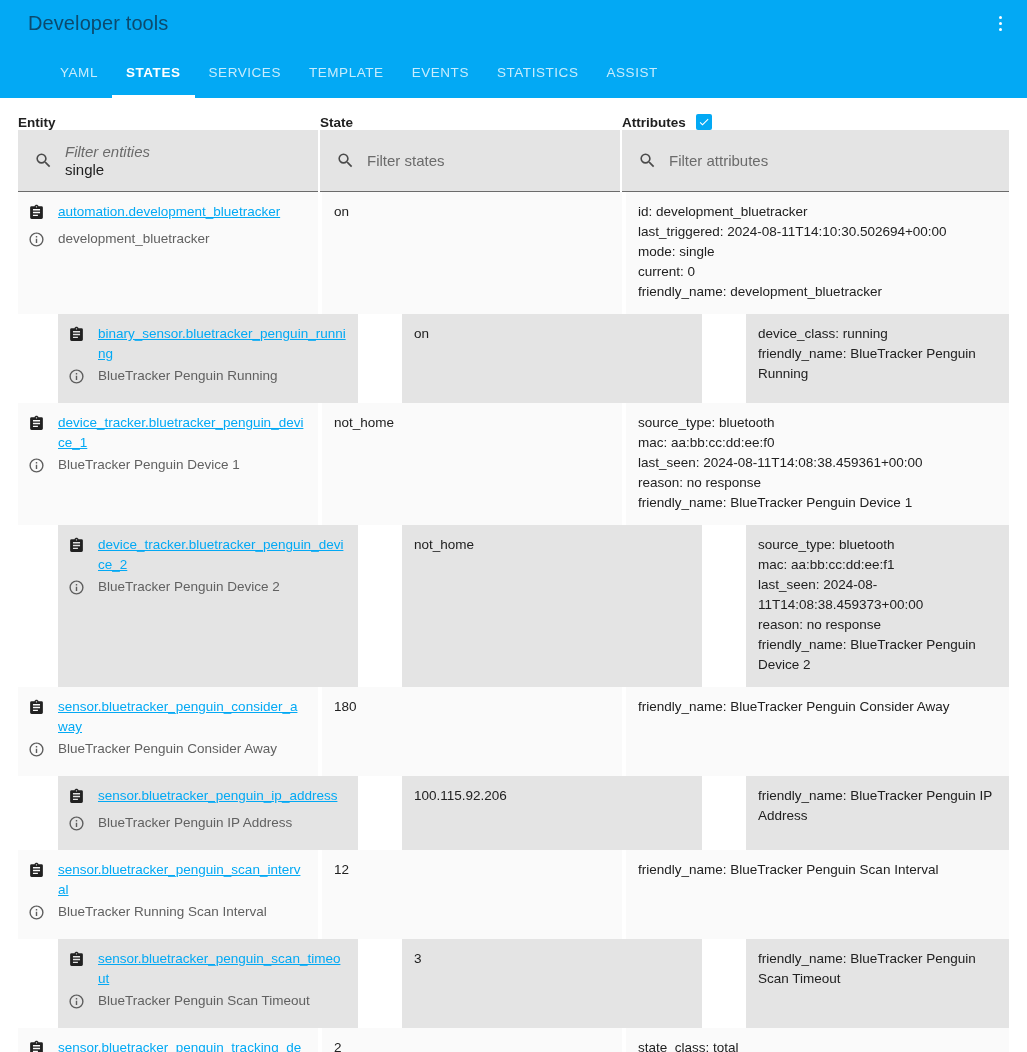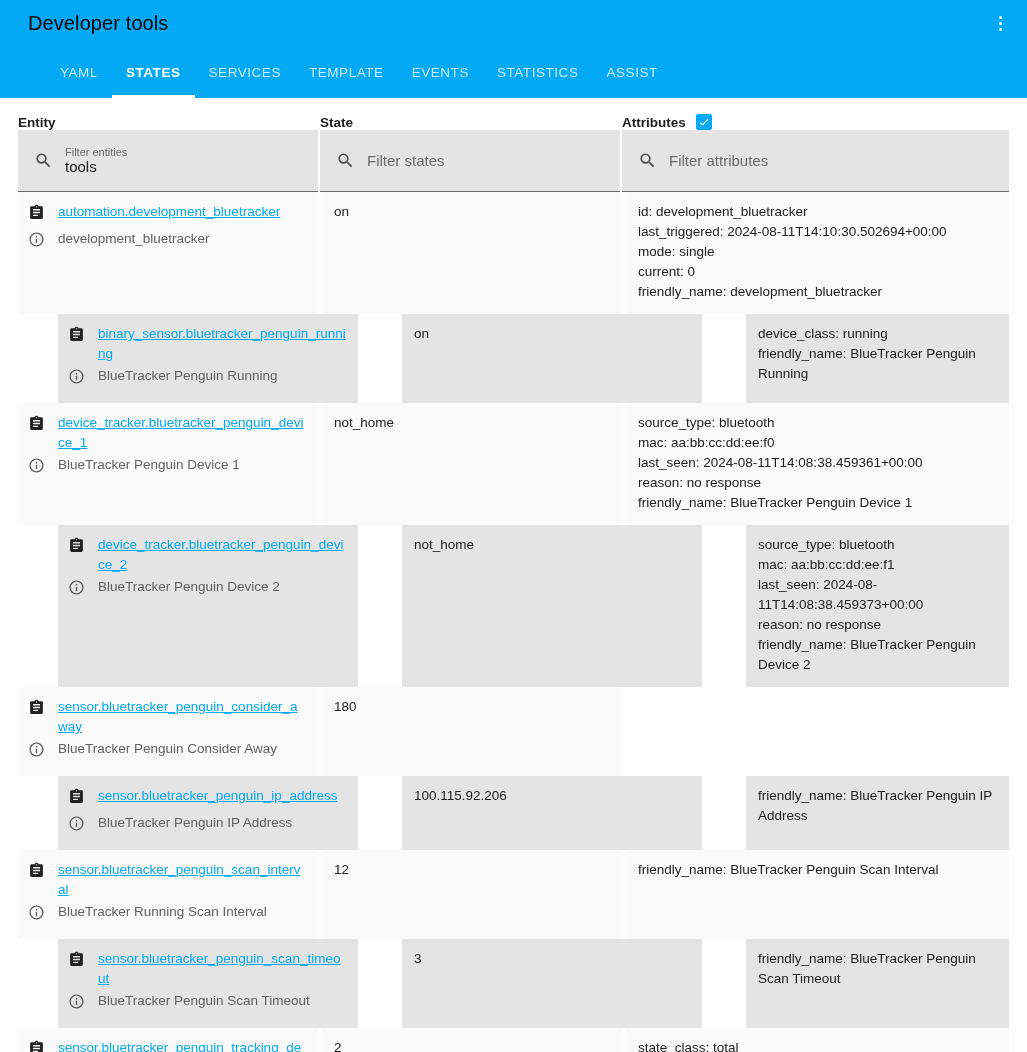--- a/index.html
+++ b/index.html
@@ -13,21 +13,21 @@
 
   
   .appbar {
     height: 46px;
     background: #03a9f4;
     display: flex;
     align-items: center;
     position: relative;
   }
   .appbar-title {
-    color: #000000;
+    color: #0c4a6e;
     font-size: 20px;
     font-weight: 400;
     margin-left: 28px;
     letter-spacing: .1px;
   }
   .overflow-btn {
     position: absolute;
     right: 12px; top: 50%;
     transform: translateY(-50%);
     width: 30px; height: 30px;
@@ -112,21 +112,21 @@
     padding: 0 16px;
     gap: 12px;
     position: relative;
     cursor: text;
   }
   .filter-cell.entity { width: 300px; flex: 0 0 300px; }
   .filter-cell.state  { width: 300px; flex: 0 0 300px; }
   .filter-cell.attrs  { flex: 1 1 auto; }
   .search-icon { flex: 0 0 auto; color: #4a4a4a; display:block; }
   .filter-texts { display: flex; flex-direction: column; justify-content: center; line-height: 1.15; }
-  .filter-label { font-size: 11px; color: #6b6b6b; }
+  .filter-label { font-size: 15px; color: #6b6b6b; font-style: italic; }
   .filter-value { font-size: 15px; color: #212121; }
   .filter-placeholder { font-size: 15px; color: #6b6b6b; }
 
   
   .row {
     display: flex;
     gap: 4px;
     background: transparent;
   }
   .cell {
@@ -216,21 +216,21 @@
     </div>
   </div>
 
   <div class="filter-row">
     <div class="filter-cell entity">
       <svg class="search-icon" width="19" height="19" viewBox="0 0 24 24">
         <path fill="currentColor" d="M9.5 3A6.5 6.5 0 0 1 16 9.5c0 1.61-.59 3.09-1.56 4.23l.27.27h.79l5 5-1.5 1.5-5-5v-.79l-.27-.27A6.52 6.52 0 0 1 9.5 16 6.5 6.5 0 0 1 3 9.5 6.5 6.5 0 0 1 9.5 3m0 2C7 5 5 7 5 9.5S7 14 9.5 14 14 12 14 9.5 12 5 9.5 5"></path>
       </svg>
       <span class="filter-texts">
         <span class="filter-label">Filter entities</span>
-        <span class="filter-value">tools</span>
+        <span class="filter-value">single</span>
       </span>
     </div>
 
     <div class="filter-cell state">
       <svg class="search-icon" width="19" height="19" viewBox="0 0 24 24">
         <path fill="currentColor" d="M9.5 3A6.5 6.5 0 0 1 16 9.5c0 1.61-.59 3.09-1.56 4.23l.27.27h.79l5 5-1.5 1.5-5-5v-.79l-.27-.27A6.52 6.52 0 0 1 9.5 16 6.5 6.5 0 0 1 3 9.5 6.5 6.5 0 0 1 9.5 3m0 2C7 5 5 7 5 9.5S7 14 9.5 14 14 12 14 9.5 12 5 9.5 5"></path>
       </svg>
       <span class="filter-placeholder">Filter states</span>
     </div>
 
@@ -337,20 +337,21 @@
             <span class="ent-link">sensor.bluetracker_penguin_consider_away</span>
           </div>
           <div class="ent-line">
             <span class="ent-icon muted"><svg width="17" height="17" viewBox="0 0 24 24">
                 <path fill="currentColor" d="M11 9h2V7h-2m1 13c-4.41 0-8-3.59-8-8s3.59-8 8-8 8 3.59 8 8-3.59 8-8 8m0-18A10 10 0 0 0 2 12a10 10 0 0 0 10 10 10 10 0 0 0 10-10A10 10 0 0 0 12 2m-1 15h2v-6h-2z"></path>
               </svg></span>
             <span class="ent-friendly">BlueTracker Penguin Consider Away</span>
           </div>
         </div>
         <div class="cell state"><span>180</span></div>
+        <div class="cell attrs"><span>friendly_name: BlueTracker Penguin Consider Away</span></div>
       </div>
       <div class="row even">
         <div class="cell entity">
           <div class="ent-line">
             <span class="ent-icon"><svg width="17" height="17" viewBox="0 0 24 24">
                 <path fill="currentColor" d="M19 3h-4.18C14.4 1.84 13.3 1 12 1s-2.4.84-2.82 2H5a2 2 0 0 0-2 2v14a2 2 0 0 0 2 2h14a2 2 0 0 0 2-2V5a2 2 0 0 0-2-2m-7 0a1 1 0 0 1 1 1 1 1 0 0 1-1 1 1 1 0 0 1-1-1 1 1 0 0 1 1-1M7 7h10v2H7zm0 4h10v2H7zm0 4h7v2H7z"></path>
               </svg></span>
             <span class="ent-link">sensor.bluetracker_penguin_ip_address</span>
           </div>
           <div class="ent-line">

